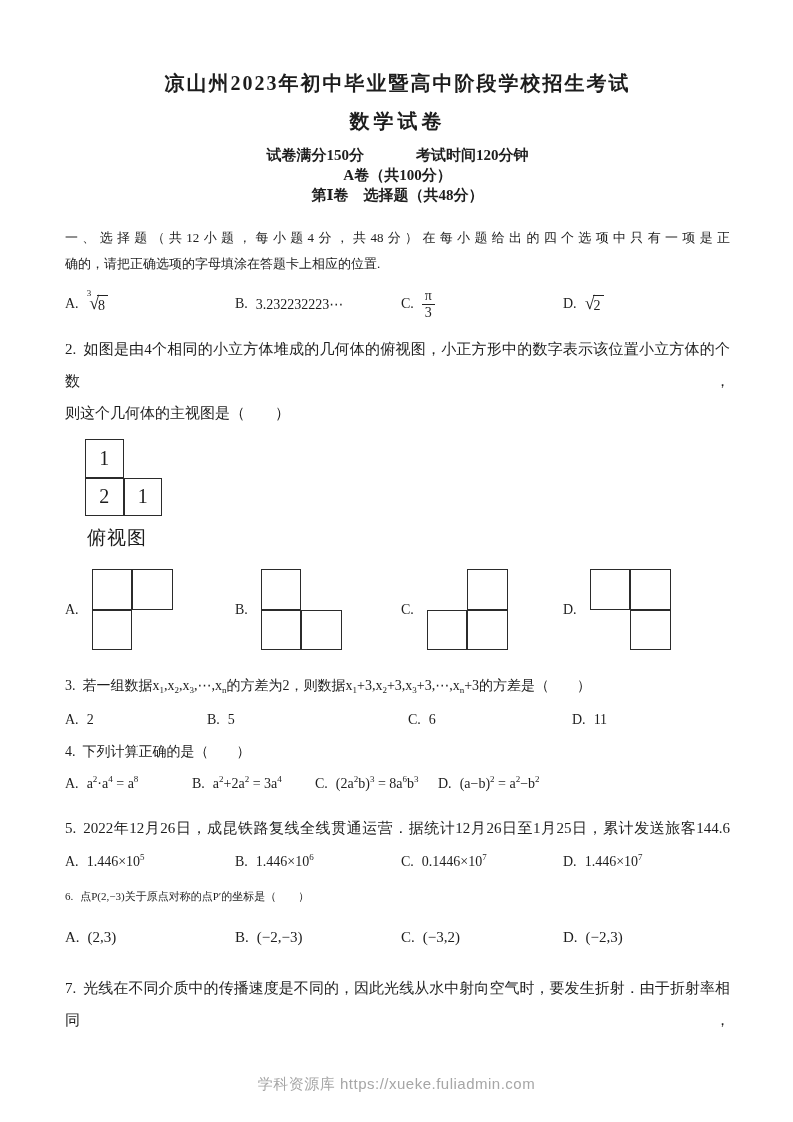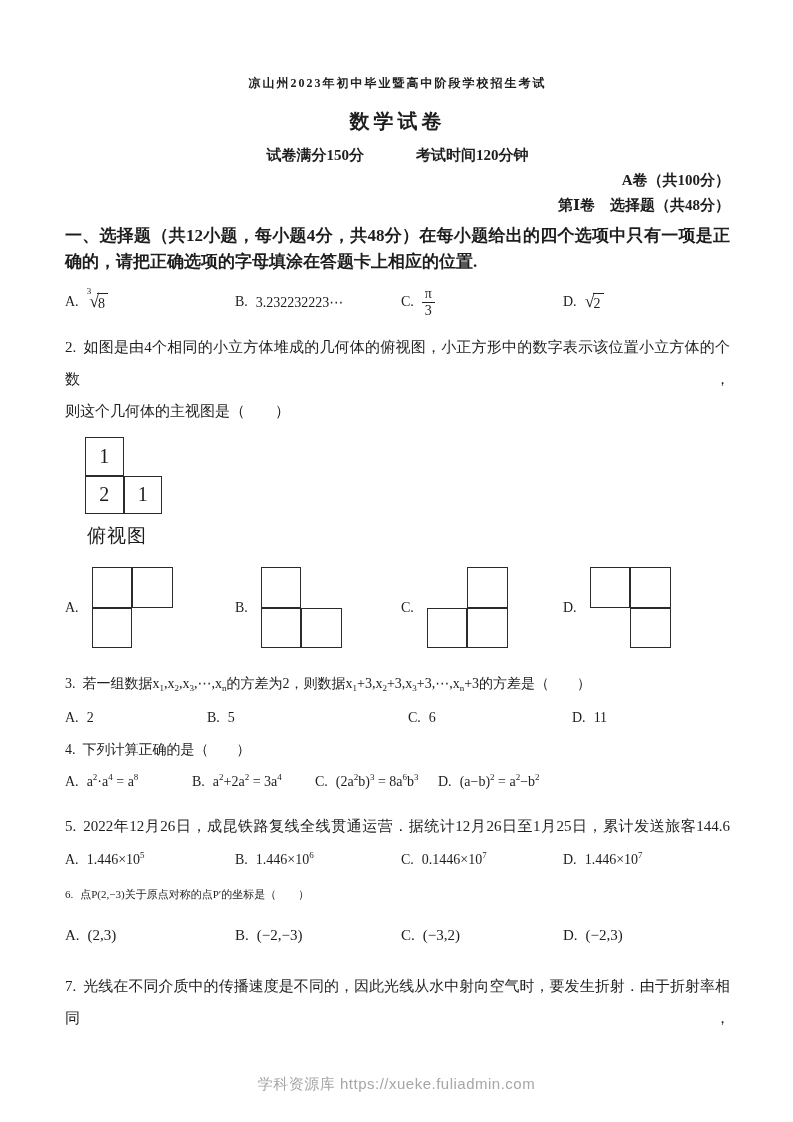--- a/index.html
+++ b/index.html
@@ -3,27 +3,27 @@
 <meta charset="utf-8">
 <style>
   html,body{margin:0;padding:0;}
   body{
     width:793px;height:1122px;background:#ffffff;overflow:hidden;position:relative;
     color:#1d1d1d;font-family:"Liberation Serif","DejaVu Serif",serif;
     -webkit-font-smoothing:antialiased;
   }
   .page{position:absolute;inset:0;padding:70px 63px 0 65px;box-sizing:border-box;}
 
-  .title{text-align:center;font-weight:bold;font-size:12px;line-height:26px;letter-spacing:2px;}
+  .title{text-align:center;font-weight:bold;font-size:20px;line-height:26px;letter-spacing:2px;}
   .subtitle{text-align:center;font-weight:bold;font-size:20px;line-height:26px;margin-top:12px;letter-spacing:4px;}
   .meta{text-align:center;font-weight:bold;font-size:15px;line-height:20px;margin-top:11px;}
   .meta-gap{display:inline-block;width:52px;}
-  .center-b{text-align:right;font-weight:bold;font-size:15px;line-height:20px;margin-top:5px;}
-
-  .sec-head{font-weight:bold;font-size:17px;line-height:26px;margin-top:8px;}
+  .center-b{text-align:center;font-weight:bold;font-size:15px;line-height:20px;}
+
+  .sec-head{font-weight:normal;font-size:13px;line-height:26px;margin-top:20px;}
   .jline{text-align:justify;text-align-last:justify;text-justify:inter-character;}
 
   .q{font-size:14px;}
   .stem{line-height:20px;}
   .long{font-size:15px;line-height:32px;}
   .qnum{margin-right:7px;}
 
   .opts{display:grid;align-items:center;}
   .g-std{grid-template-columns:170px 166px 162px 1fr;}
   .g-q3{grid-template-columns:142px 201px 164px 1fr;}

